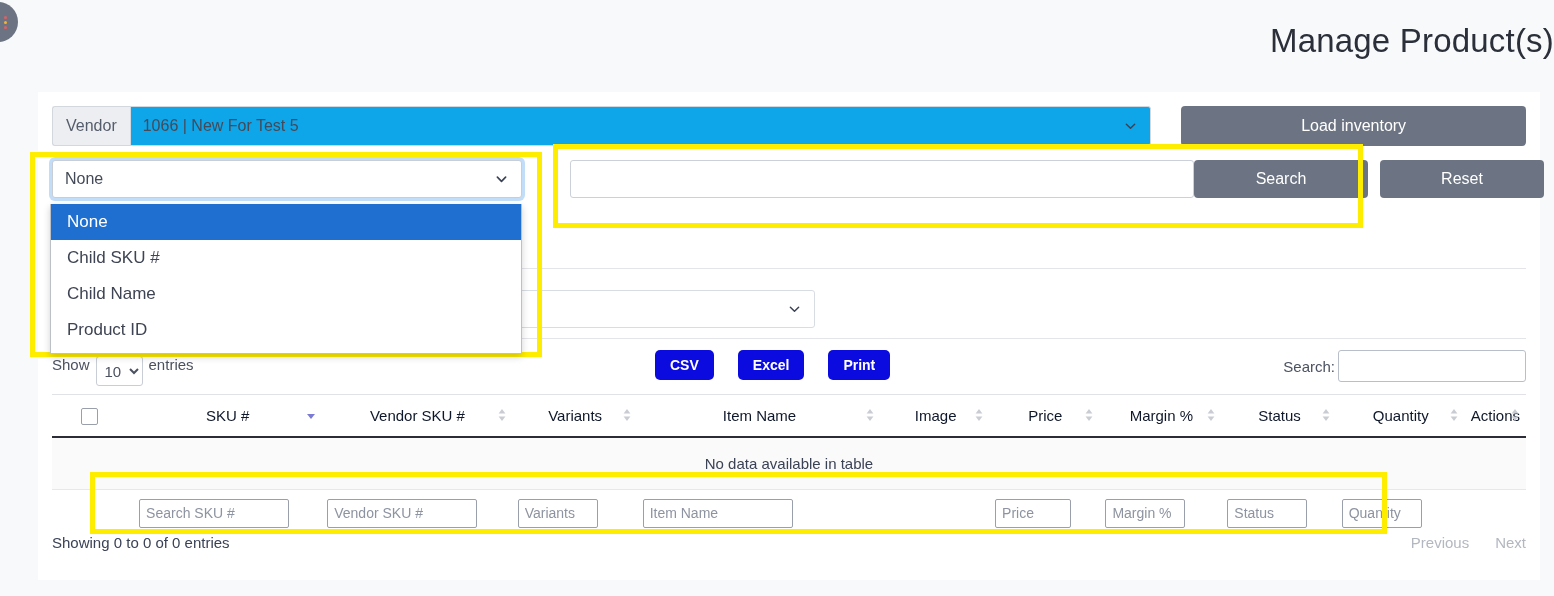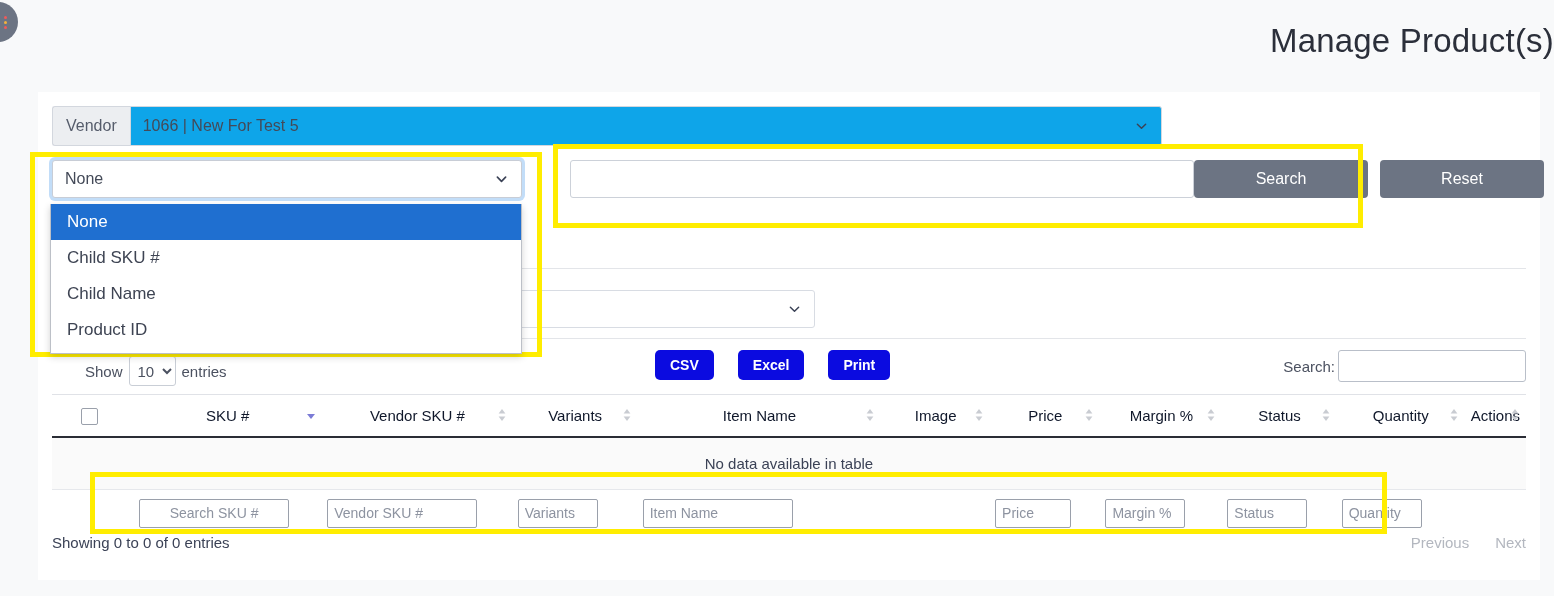--- a/index.html
+++ b/index.html
@@ -234,23 +234,22 @@
     width: 1474px;
     height: 46px;
   }
   .dt-length {
     position: absolute;
     left: 0;
     top: 8px;
     font-size: 15px;
     color: #4b5160;
     display: flex;
-    align-items: center;
+    align-items: flex-start;
     gap: 6px;
-    margin-left: 33px;
   }
   .dt-length select {
     height: 30px;
     font-size: 15px;
     font-family: "Liberation Sans", sans-serif;
     border: 1px solid #c9ced6;
     border-radius: 3px;
     background: #fff;
     color: #4b5160;
     padding: 0 4px;
@@ -442,20 +441,21 @@
   <div class="row1">
     <div class="input-group">
       <div class="ig-label">Vendor</div>
       <div class="vendor-select">
         <span>1066 | New For Test 5</span>
         <svg class="chev" viewBox="0 0 12 12">
           <path d="M1.5 4 L6 8.5 L10.5 4" fill="none" stroke="#3b4256" stroke-width="1.6" stroke-linecap="round" stroke-linejoin="round"></path>
         </svg>
       </div>
     </div>
+    <button class="btn-grey btn-load">Load inventory</button>
   </div>
 
   <div class="row2">
     <div class="attr-select">
       <span>None</span>
       <svg class="chev" viewBox="0 0 12 12">
         <path d="M1.5 4 L6 8.5 L10.5 4" fill="none" stroke="#3b4256" stroke-width="1.8" stroke-linecap="round" stroke-linejoin="round"></path>
       </svg>
     </div>
     <input class="search-text" type="text" placeholder="" style="">
@@ -574,21 +574,21 @@
     </thead>
     <tbody>
       <tr>
         <td class="empty" colspan="11">No data available in table</td>
       </tr>
     </tbody>
     <tfoot>
       <tr>
         <td></td>
         <td style="padding-left:24px;">
-          <input style="width: 150px; text-align: center;" type="text" placeholder="Search SKU #">
+          <input style="width: 150px;" type="text" placeholder="Search SKU #">
         </td>
         <td>
           <input style="width: 150px;" type="text" placeholder="Vendor SKU #">
         </td>
         <td>
           <input style="width: 80px;" type="text" placeholder="Variants">
         </td>
         <td>
           <input style="width: 150px;" type="text" placeholder="Item Name">
         </td>

